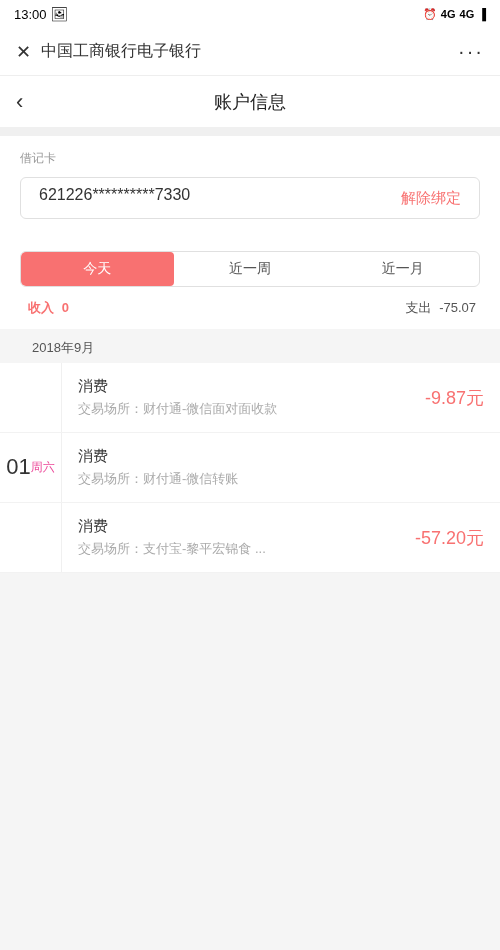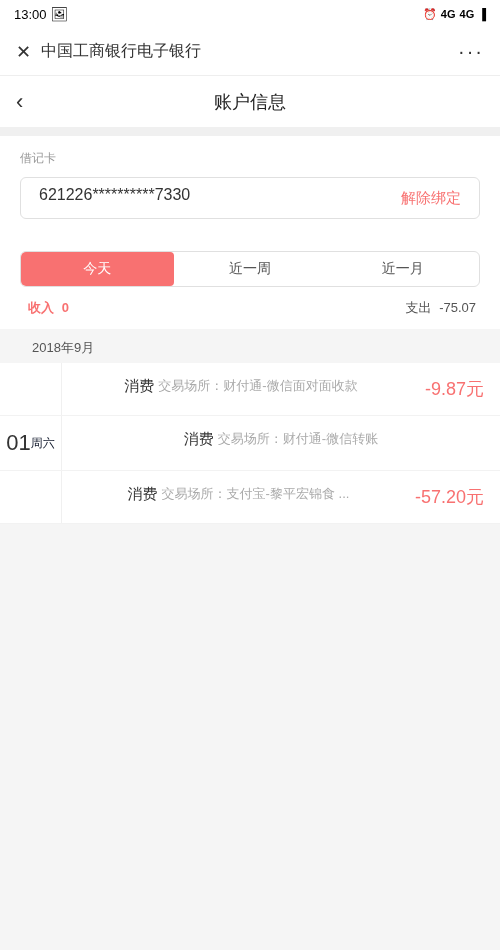--- a/index.html
+++ b/index.html
@@ -181,31 +181,31 @@
       border-right: 1px solid #f0f0f0;
     }
     .tx-date-day {
       font-size: 22px;
       font-weight: 400;
       color: #333;
       line-height: 1.2;
     }
     .tx-date-weekday {
       font-size: 12px;
-      color: #0f172a;
+      color: #ec4899;
     }
     .tx-date-col.empty {
       
     }
 
     .tx-content {
       flex: 1;
       padding: 14px 16px;
       display: flex;
-      flex-direction: row;
+      flex-direction: column;
       justify-content: center;
       gap: 4px;
     }
     .tx-name {
       font-size: 15px;
       color: #333;
     }
     .tx-desc {
       font-size: 13px;
       color: #aaa;

